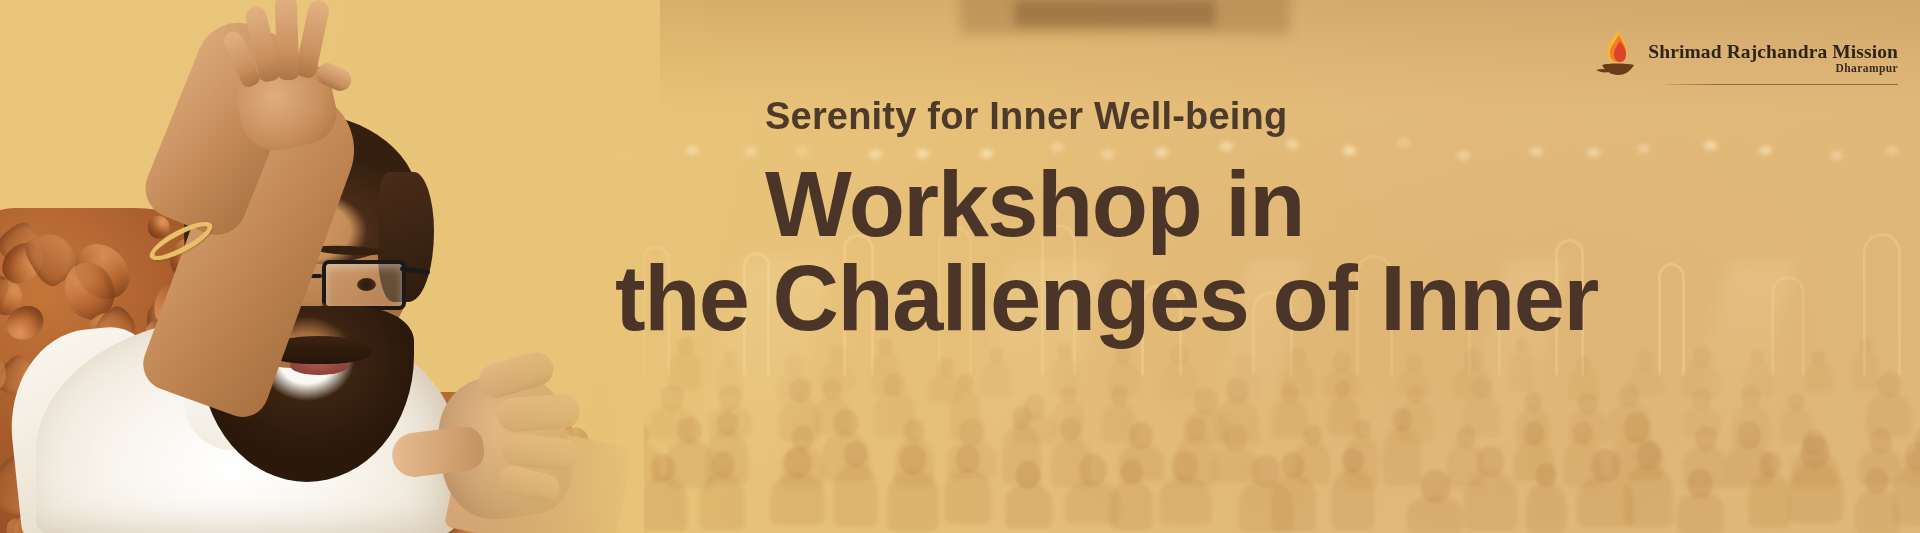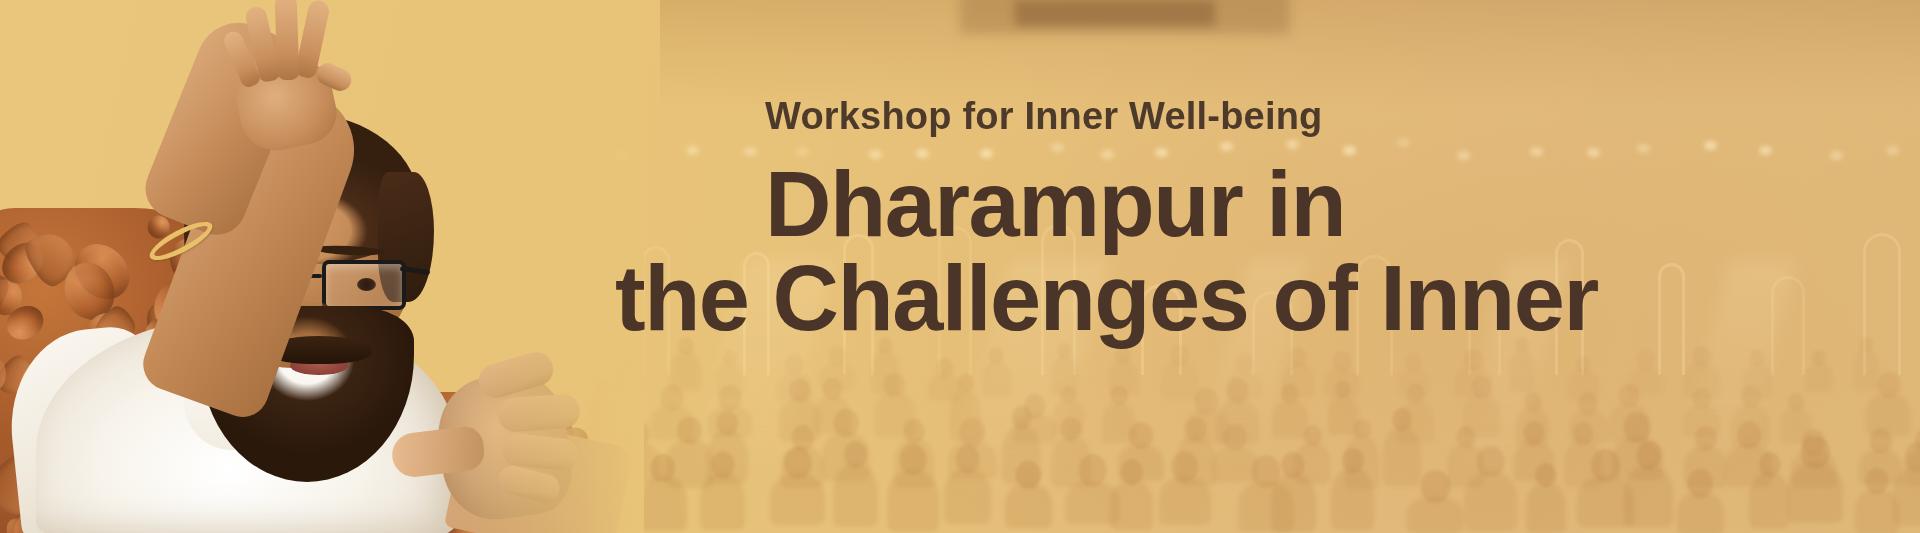--- a/index.html
+++ b/index.html
@@ -911,21 +911,37 @@
       <div class="fing-r" style="left:96px; top:6px;   width:76px; height:34px; transform:rotate(-16deg);"></div>
       <div class="fing-r" style="left:116px; top:44px; width:82px; height:34px; transform:rotate(-4deg);"></div>
       <div class="fing-r" style="left:120px; top:84px; width:76px; height:32px; transform:rotate(6deg);"></div>
       <div class="fing-r" style="left:116px; top:118px; width:62px; height:28px; transform:rotate(14deg);"></div>
     </div>
 
     <div class="fade-right"></div>
   </div>
 
   <div class="text-block">
-    <div class="eyebrow">Workshop for Inner Well-being</div>
+    <div class="eyebrow">Serenity for Inner Well-being</div>
     <div class="headline">
-      <span class="l1">Dharampur in</span>
+      <span class="l1">Workshop in</span>
       <span class="l2">the Challenges of Inner</span>
     </div>
   </div>
 
+  <div class="logo">
+    <div class="logo-mark">
+      <svg width="44" height="50" viewBox="0 0 44 50" xmlns="http://www.w3.org/2000/svg">
+        <path d="M24 2 C18 11, 13 16, 13 24 C13 31, 18 35, 23 35 C29 35, 33 30, 33 24 C33 16, 28 10, 24 2 Z" fill="#f6b63a"></path>
+        <path d="M25 7 C20 15, 16 19, 16 25 C16 31, 20 34, 24 34 C29 34, 32 30, 32 25 C32 18, 28 13, 25 7 Z" fill="#ef7f22"></path>
+        <path d="M26 13 C22 19, 20 22, 20 26 C20 31, 23 34, 26 34 C30 34, 32 31, 32 26 C32 21, 29 17, 26 13 Z" fill="#d9452a"></path>
+        <path d="M8 37 C14 35, 32 35, 40 37 C36 44, 30 47, 24 47 C17 47, 11 43, 8 37 Z" fill="#6b3a17"></path>
+        <path d="M2 42 C8 40, 14 41, 19 43 C13 45, 7 45, 2 42 Z" fill="#6b3a17"></path>
+      </svg>
+    </div>
+    <div class="logo-text">
+      <div class="logo-title">Shrimad Rajchandra Mission</div>
+      <div class="logo-sub">Dharampur</div>
+      <div class="logo-rule"></div>
+    </div>
+  </div>
 
 </div>
 
 </body></html>

